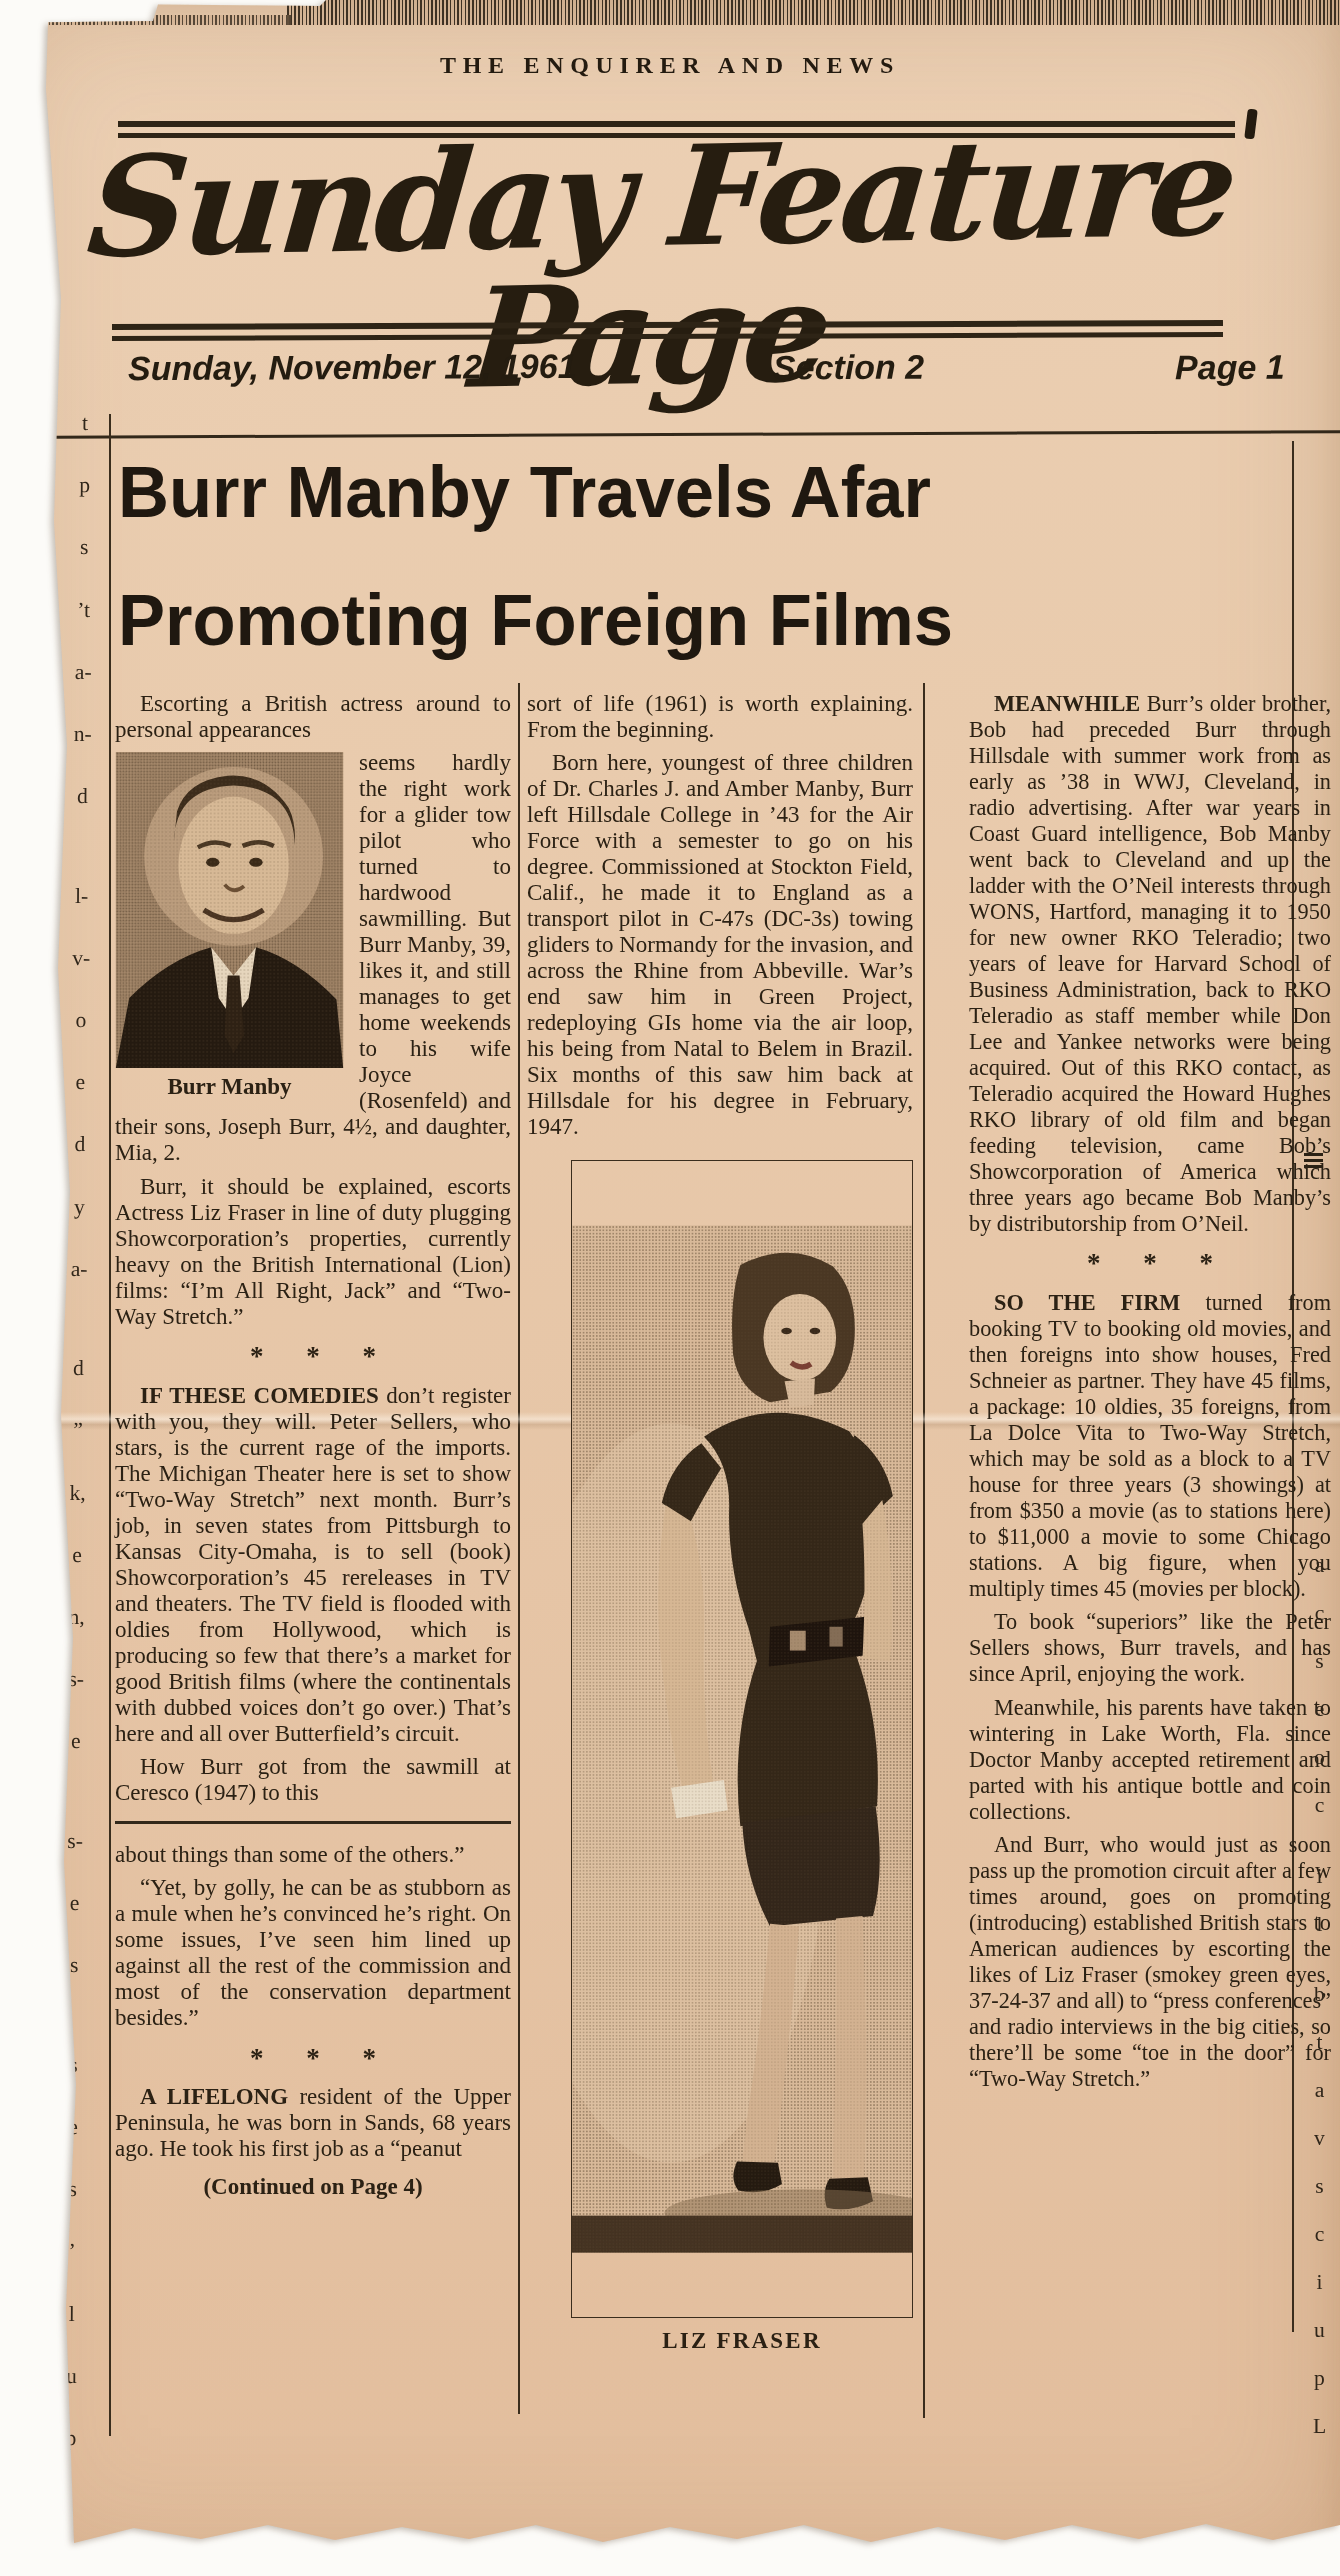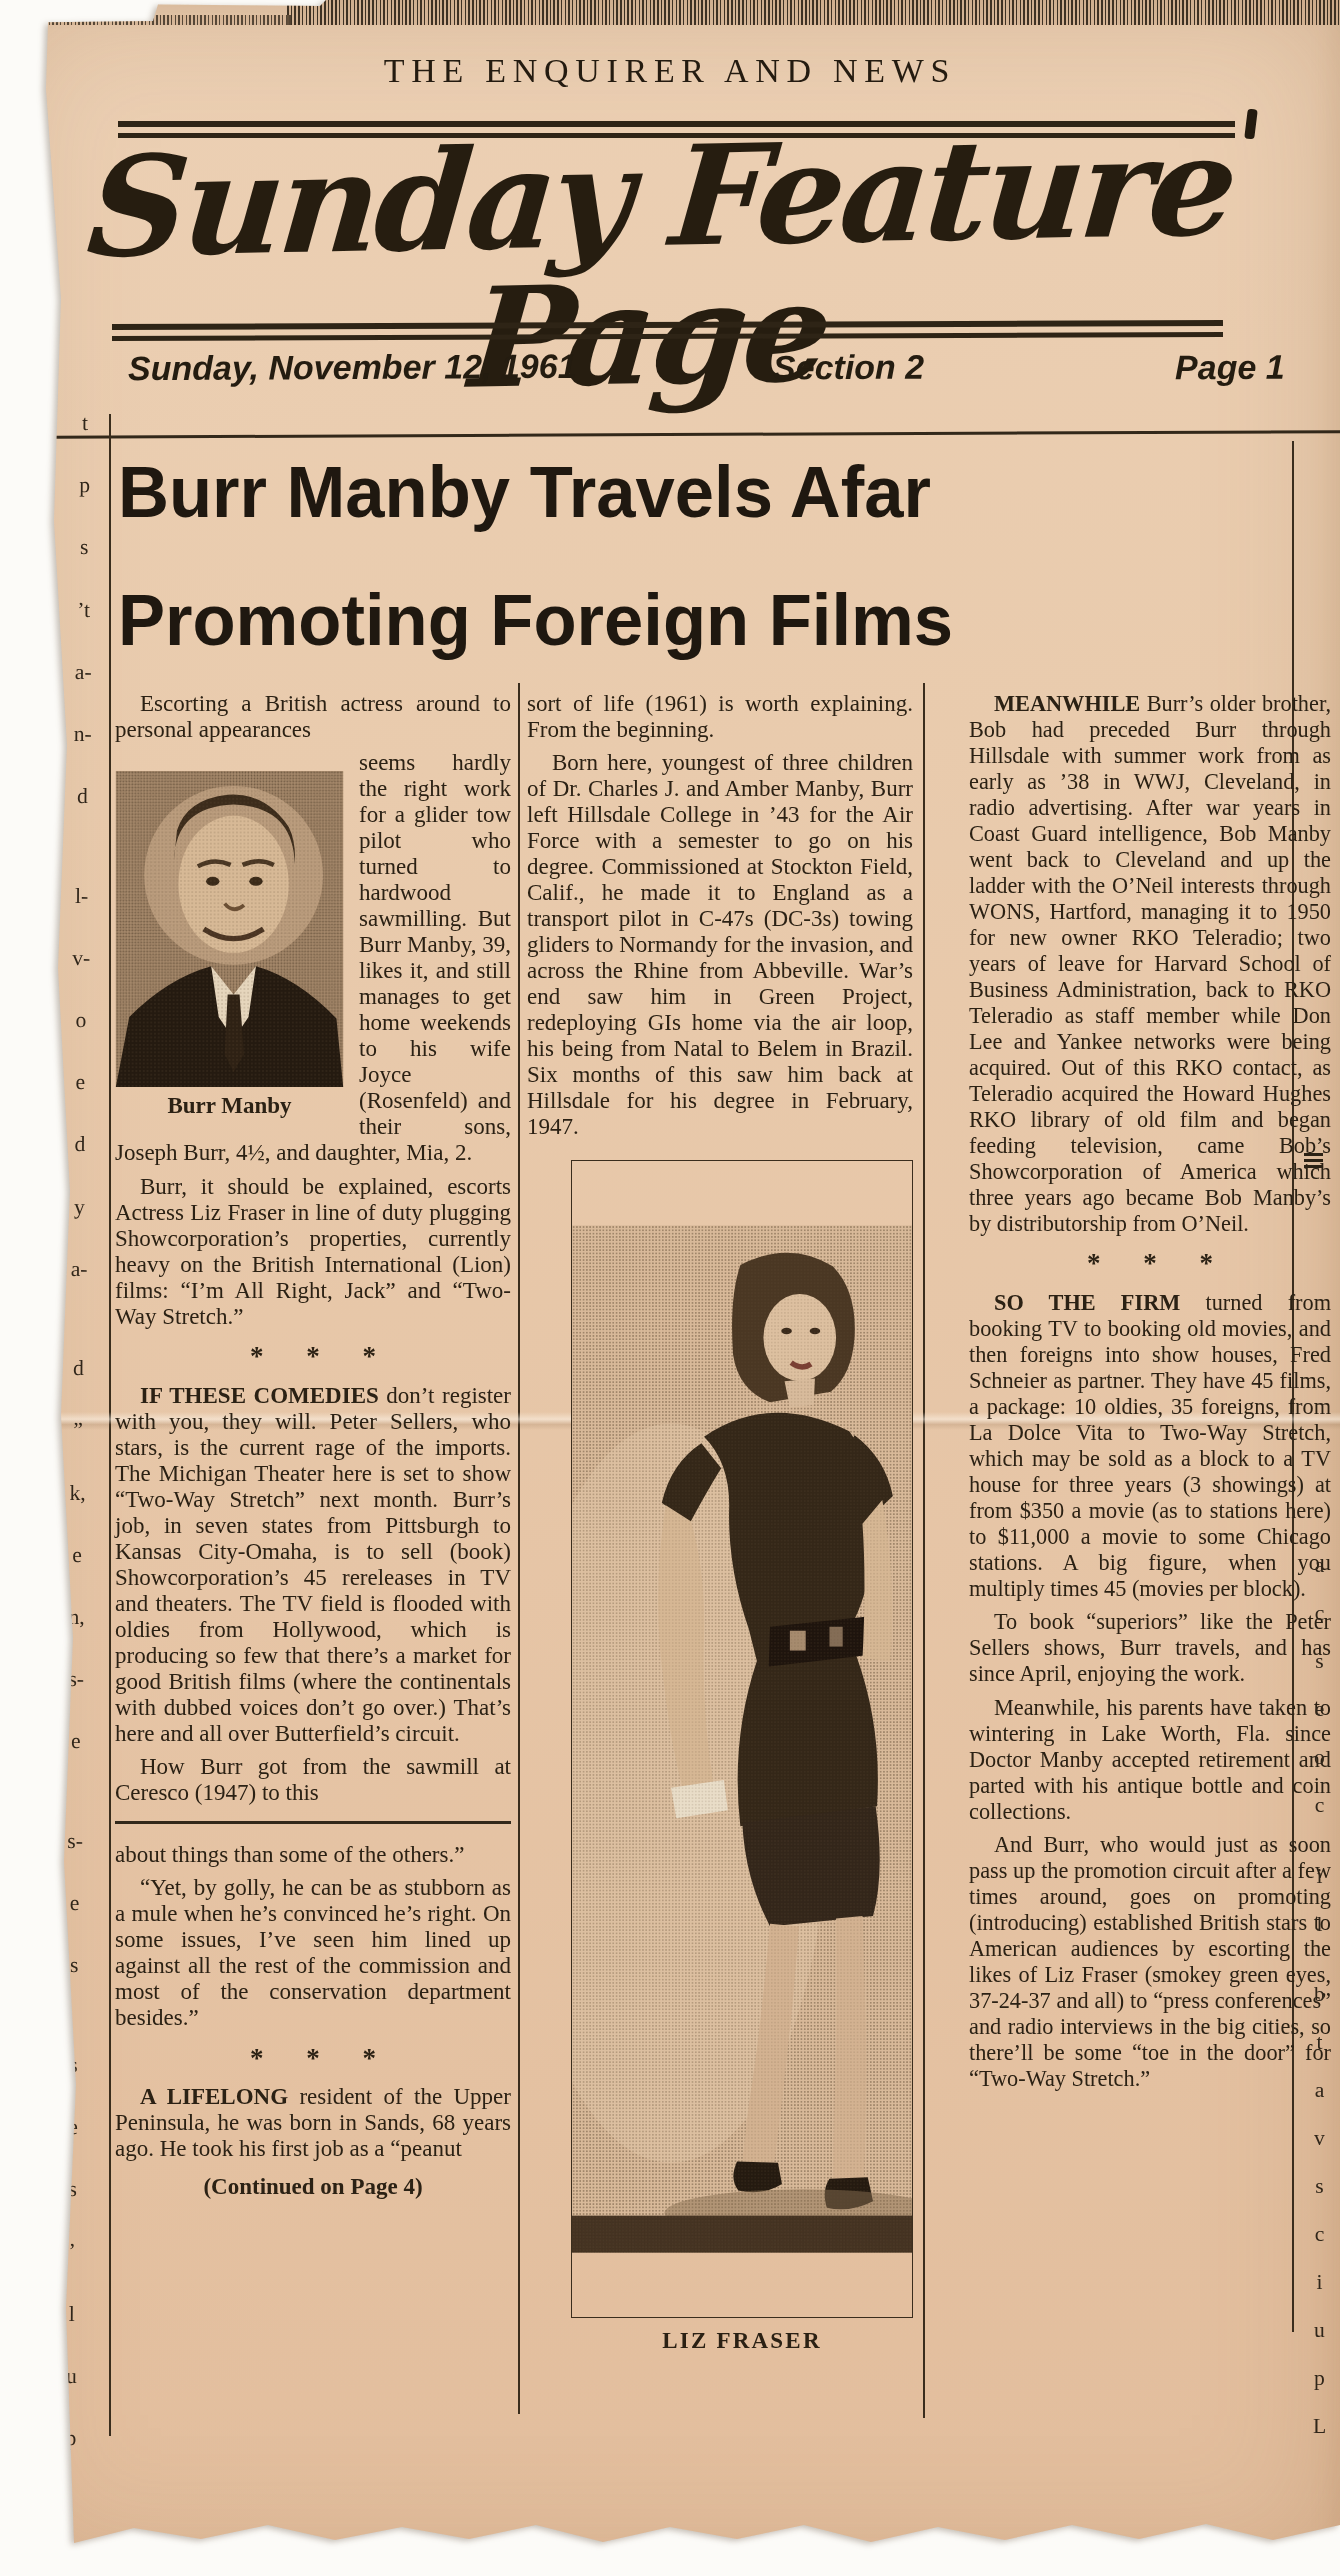--- a/index.html
+++ b/index.html
@@ -11,21 +11,21 @@
     background:linear-gradient(175deg,#ecd0b4 0%,#e9cbad 30%,#e6c5a6 60%,#e2bd9c 100%);
     clip-path:polygon(326px 0,1340px 0,1340px 2525px,1273px 2540px,1206px 2524px,1139px 2539px,1072px 2525px,1005px 2540px,938px 2527px,871px 2542px,804px 2525px,737px 2539px,670px 2527px,603px 2542px,536px 2525px,469px 2539px,402px 2527px,335px 2540px,268px 2525px,201px 2539px,134px 2528px,74px 2543px,66px 2308px,76px 2085px,64px 1861px,73px 1638px,61px 1415px,70px 1191px,58px 968px,67px 745px,54px 521px,61px 298px,46px 89px,48px 22.3px,153px 21px,158px 4.5px,320px 6px);
     box-shadow:inset 0 0 134px rgba(140,95,55,.25), inset 0 0 30px rgba(150,105,65,.18);
   }
   
   .rib1{position:absolute;left:287px;right:0;top:0;height:25px;
     background:repeating-linear-gradient(90deg,rgba(40,30,18,.88) 0 1.5px,rgba(186,150,115,.30) 1.5px 3.7px);}
   .rib2{position:absolute;left:45px;width:246px;top:15px;height:10.4px;
     background:repeating-linear-gradient(90deg,rgba(40,30,18,.75) 0 1.5px,rgba(186,150,115,.28) 1.5px 3.7px);}
   .masthead{position:absolute;left:0;right:0;top:52px;text-align:center;
-    font-family:"Liberation Serif",serif;font-weight:normal;font-size:34px;letter-spacing:6.7px;color:#241b10;}
+    font-family:"Liberation Serif",serif;font-weight:bold;font-size:24px;letter-spacing:6.7px;color:#241b10;}
   .rule-double{position:absolute;height:6px;border-top:6px solid #2e2416;border-bottom:5.2px solid #2e2416;}
   .rd-top{left:118px;width:1117px;top:121px;}
   .rd-bot{left:112px;width:1111px;top:322px;transform:rotate(-.2deg);}
   .rule-tick{position:absolute;left:1246px;top:109px;width:9.7px;height:30px;background:#241b10;border-radius:3.7px;transform:rotate(7deg);}
   .script-title{position:absolute;left:0;right:30px;top:128px;text-align:center;
     font-family:"DejaVu Serif",serif;font-style:italic;font-weight:bold;font-size:138px;line-height:1;
     color:#261d10;transform:rotate(-1.1deg) skewX(-6deg);letter-spacing:-4.5px;}
   .dateline{position:absolute;top:348px;font-family:"Liberation Sans",sans-serif;font-style:italic;
     font-weight:bold;font-size:34px;color:#241c10;transform:rotate(-.3deg);}
   .dl-date{left:128px;} .dl-section{left:773px;} .dl-page{left:1147px;margin-left:28px;}
@@ -43,21 +43,21 @@
   .col b{font-weight:bold;}
   .sep{margin:13.4px 0;text-align:center;font-size:27px;font-weight:bold;word-spacing:36px;text-indent:0;}
   .colrule{height:3px;background:#32281a;margin:15px 0 18px 0;}
   .continued{text-align:center;font-weight:bold;margin-top:12px;text-indent:0;}
   .vrule{position:absolute;width:2.2px;background:#3a2d1d;}
   #v1{left:518px;top:683px;height:1731px;}
   #v2{left:923px;top:683px;height:1735px;}
   #vleft{left:109px;top:414px;height:2022px;width:1.5px;}
   #vright{left:1292px;top:441px;height:1891px;}
   
-  .fig-burr{float:left;width:229px;margin:21px 15px 3px 0;text-indent:0;}
+  .fig-burr{float:left;width:229px;margin:2px 15px 3px 0;text-indent:0;}
   .fig-burr svg{display:block;width:229px;height:316px;}
   .cap-burr{text-align:center;font-weight:bold;font-size:23px;margin-top:6px;}
   .fig-liz{margin-top:19.4px;text-indent:0;padding-left:44px;}
   .fig-liz svg{display:block;width:100%;height:1158px;border:1.5px solid #3a2d1d;box-sizing:border-box;}
   .cap-liz{text-align:center;font-weight:bold;font-size:23px;letter-spacing:2.2px;margin-top:10.4px;}
   
   .edge-strip{position:absolute;display:flex;flex-direction:column;justify-content:space-between;
     align-items:center;font-family:"Liberation Serif",serif;font-size:21.6px;color:#30261a;}
   #edge-left{left:52px;top:411px;height:2040px;width:52px;transform:rotate(.4deg);}
   #edge-right{left:1301px;top:1553px;height:886px;width:37px;}

